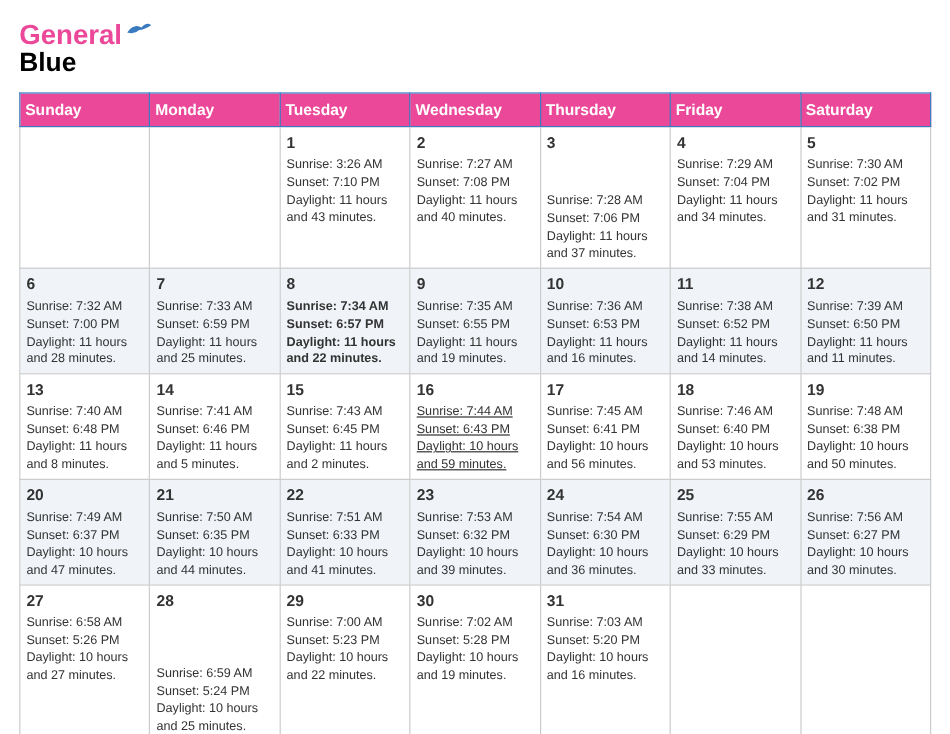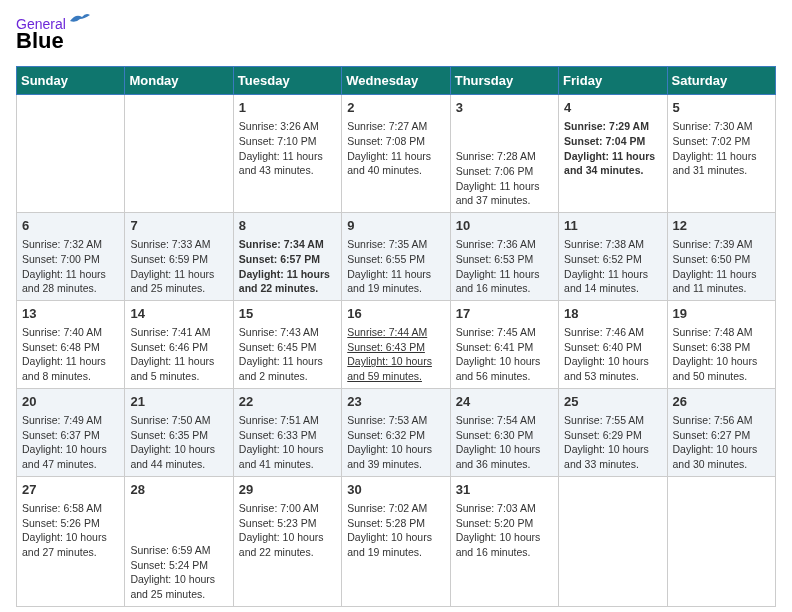--- a/index.html
+++ b/index.html
@@ -32,21 +32,21 @@
     .location {
       font-size: 16px;
       color: #555;
     }
     table {
       width: 100%;
       border-collapse: collapse;
       font-size: 11px;
     }
     thead tr th {
-      background-color: #0f766e;
+      background-color: #ec4899;
       color: #fff;
       padding: 6px 4px;
       text-align: left;
       font-size: 13px;
       font-weight: bold;
       border: 1px solid #3a7abf;
     }
     tbody tr td {
       vertical-align: top;
       padding: 4px 5px;
@@ -75,21 +75,21 @@
     .empty-cell {
       background: #fff !important;
     }
   </style>
 </head>
 <body>
 
 <div class="header">
   <div class="logo">
     <div style="display:flex; align-items:center;">
-      <span style="font-size:14px; font-weight:normal; color:#6d28d9;">General</span>
+      <span style="font-size:23px; font-weight:bold; color:#ec4899;">General</span>
       <svg width="22" height="18" viewBox="0 0 22 18" style="margin-left:2px; margin-top:-8px;">
         <path d="M2,10 Q8,2 14,6 Q18,1 22,4 Q16,8 12,8 Q8,12 2,10Z" fill="#3a7abf"></path>
       </svg>
     </div>
     <span style="font-size:22px; font-weight:bold; color:#000000; margin-top:-4px;">Blue</span>
   </div>
   <div class="title-section">
     <div class="month-title"></div>
     <div class="location"></div>
   </div>
@@ -124,21 +124,21 @@
 Daylight: 11 hours and 40 minutes.</div>
         </td>
         <td>
           <span class="day-num">3</span>
           <div class="day-info" style="white-space: pre-line; margin-top: 32px;">Sunrise: 7:28 AM
 Sunset: 7:06 PM
 Daylight: 11 hours and 37 minutes.</div>
         </td>
         <td>
           <span class="day-num">4</span>
-          <div class="day-info" style="white-space: pre-line; font-weight: bold;">Sunrise: 7:29 AM
+          <div class="day-info" style="white-space: pre-line;">Sunrise: 7:29 AM
 Sunset: 7:04 PM
 Daylight: 11 hours and 34 minutes.</div>
         </td>
         <td>
           <span class="day-num">5</span>
           <div class="day-info" style="white-space: pre-line;">Sunrise: 7:30 AM
 Sunset: 7:02 PM
 Daylight: 11 hours and 31 minutes.</div>
         </td>
       </tr>

